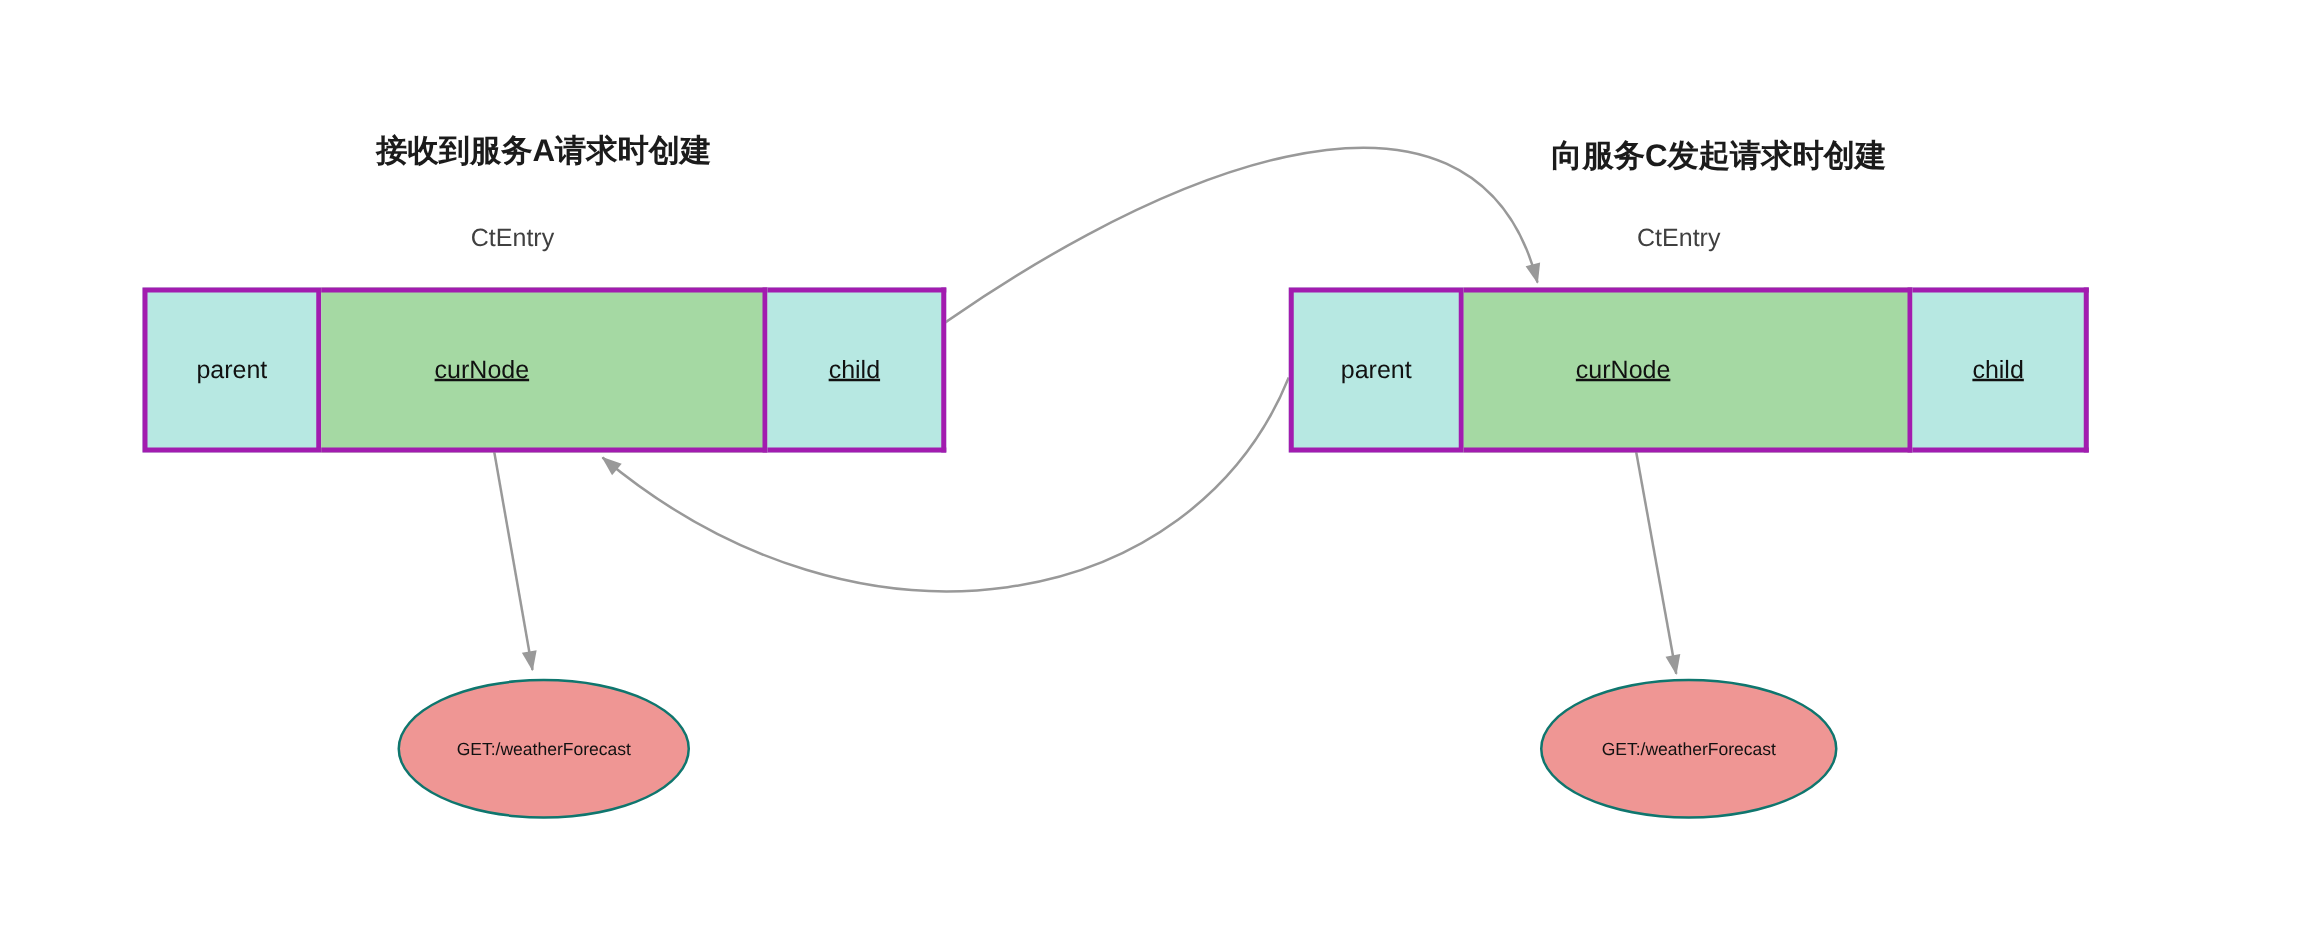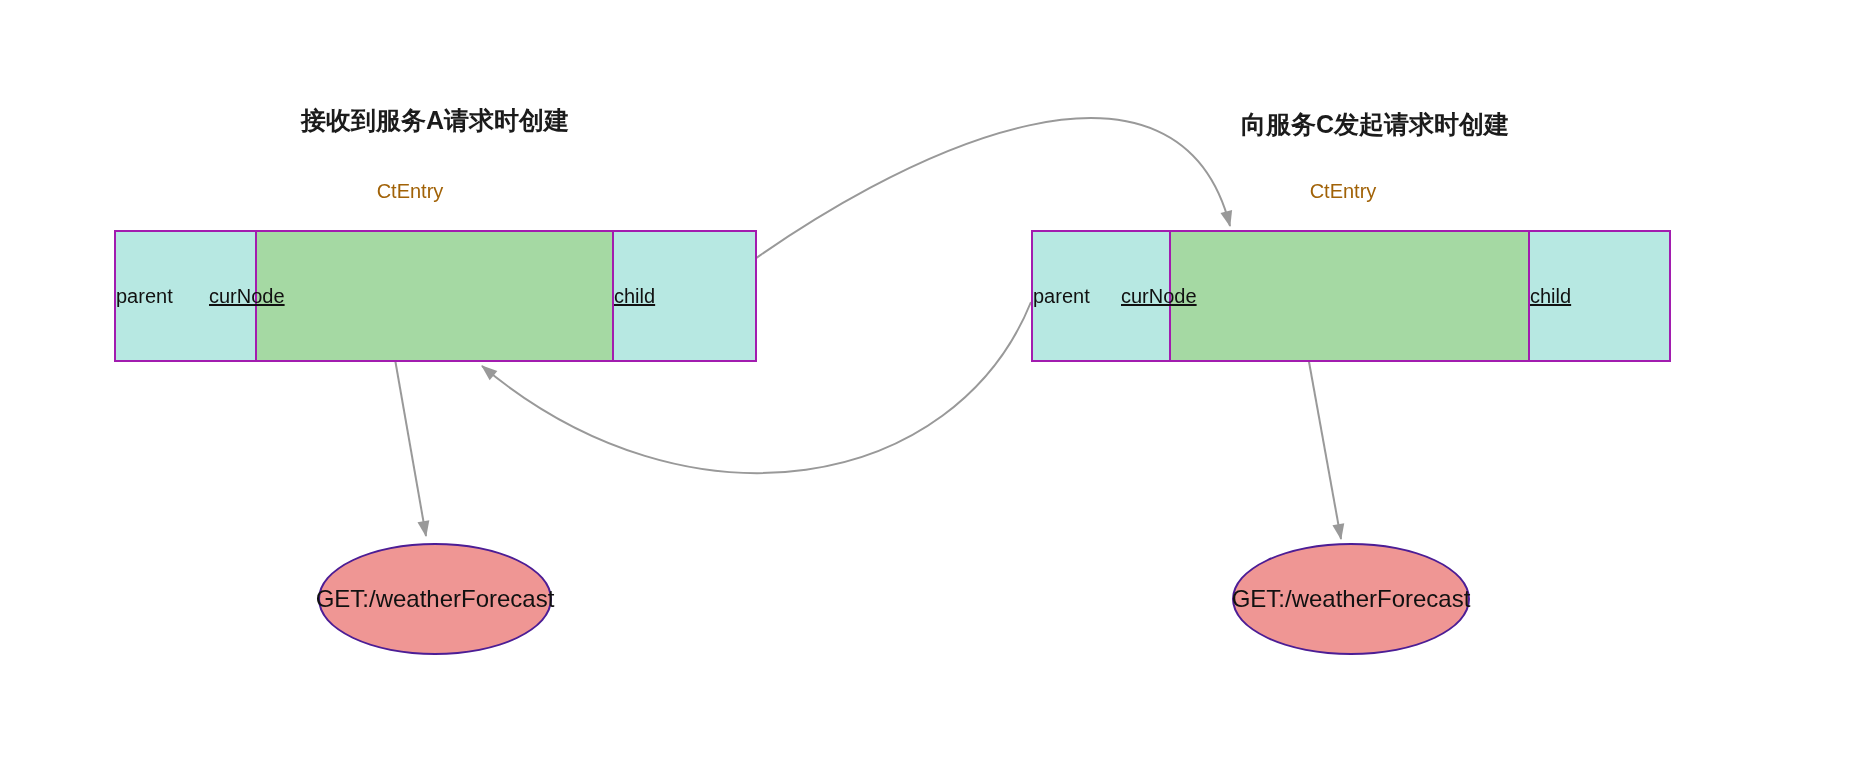--- a/index.html
+++ b/index.html
@@ -15,50 +15,50 @@
 
   .annotation {
     position:absolute; transform:translateX(-50%);
     font-size:25px; font-weight:700; color:#1b1b1b; white-space:nowrap;
   }
   .annotation-left  { left:435px;  top:104px; }
   .annotation-right { left:1375px; top:89px;margin-top:19px;  }
 
   .struct-title {
     position:absolute; transform:translateX(-50%);
-    font-size:20px; color:#a16207; white-space:nowrap;
+    font-size:20px; color:#404040; white-space:nowrap;
   }
   .struct-title-left  { left:410px;  top:180px; }
   .struct-title-right { left:1343px; top:180px; }
 
   .struct-box { position:absolute; top:230px; height:132px; display:flex; }
   .struct-box-left  { left:114px;  width:643px; }
   .struct-box-right { left:1031px; width:640px; }
 
   .cell {
-    box-sizing:border-box; border:2px solid #a21caf;
-    display:flex; align-items:center; 
+    box-sizing:border-box; border:4px solid #a21caf;
+    display:flex; align-items:center; justify-content:center;
     font-size:20px; color:#111111;
   }
   .cell + .cell { border-left:none;text-decoration:underline; }
   .struct-box-left  .cell:nth-child(1) { width:143px; }
   .struct-box-left  .cell:nth-child(2) { width:357px; }
   .struct-box-left  .cell:nth-child(3) { width:143px; }
   .struct-box-right .cell:nth-child(1) { width:140px; }
   .struct-box-right .cell:nth-child(2) { width:359px; }
   .struct-box-right .cell:nth-child(3) { width:141px; }
   .cell-label { white-space:nowrap; }
   .cell-label.shift-left-48 { position:relative; left:-48px; }
   .cell-label.shift-left-50 { position:relative; left:-50px; }
 
   .endpoint {
     position:absolute; box-sizing:border-box;
-    border:2px solid #4c1d95; border-radius:50%;
+    border:2px solid #0f766e; border-radius:50%;
     display:flex; align-items:center; justify-content:center;
-    font-size:24px; color:#111111; white-space:nowrap;
+    font-size:14px; color:#111111; white-space:nowrap;
   }
   .endpoint-left  { left:318px;  top:543px; width:234px; height:112px; }
   .endpoint-right { left:1232px; top:543px; width:238px; height:112px; }
 </style>
 </head>
 <body>
 
 <div class="canvas">
 
   <svg class="edges-layer" viewBox="0 0 1858 760" xmlns="http://www.w3.org/2000/svg">

